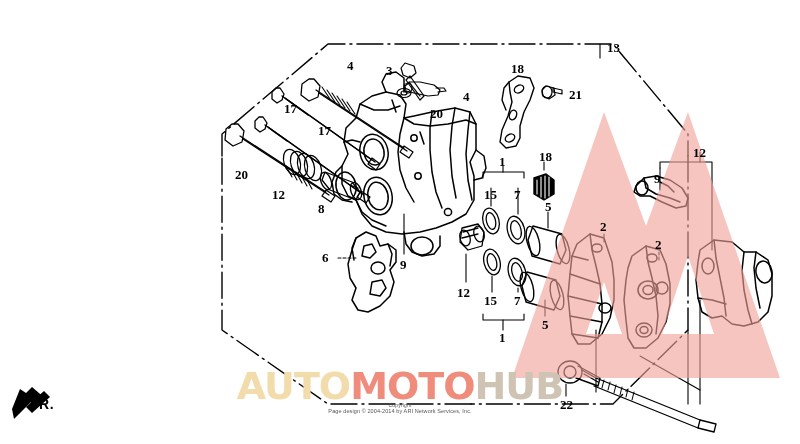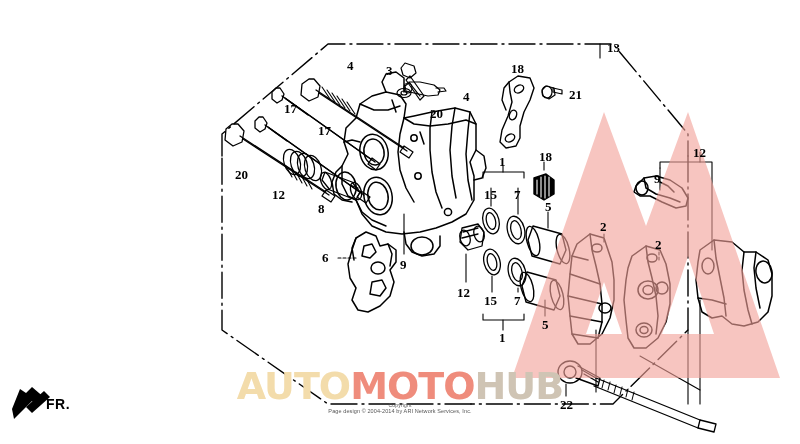--- a/index.html
+++ b/index.html
@@ -3,21 +3,21 @@
 <meta charset="utf-8">
 <style>
   html,body{margin:0;padding:0;background:#fff;}
   body{width:800px;height:444px;position:relative;overflow:hidden;
        font-family:"Liberation Sans",sans-serif;color:#000;}
   #stage{position:absolute;inset:0;width:800px;height:444px;}
   #diagram{position:absolute;left:0;top:0;width:800px;height:444px;}
   .callout{position:absolute;font-family:Liberation Serif, serif;
            font-weight:bold;font-size:13px;line-height:1;color:#000;
            white-space:nowrap;}
-  #fr-label{position:absolute;left:46px;top:396px;font-size:14px;
+  #fr-label{position:absolute;left:30px;top:396px;font-size:14px;
             font-weight:bold;letter-spacing:.5px;}
   #copyright{position:absolute;left:0;top:402px;width:800px;text-align:center;
              color:#555;}
   #copyright .c1{font-size:5px;line-height:6px;letter-spacing:.2px;}
   #copyright .c2{font-size:5.5px;line-height:7px;letter-spacing:.1px;}
   #watermark{position:absolute;left:0;top:0;width:800px;height:444px;
              pointer-events:none;}
   #wm-text{position:absolute;left:0;top:366px;width:800px;text-align:center;
            font-family:"DejaVu Sans",sans-serif;font-weight:bold;
            font-size:38px;letter-spacing:-1px;line-height:40px;}

